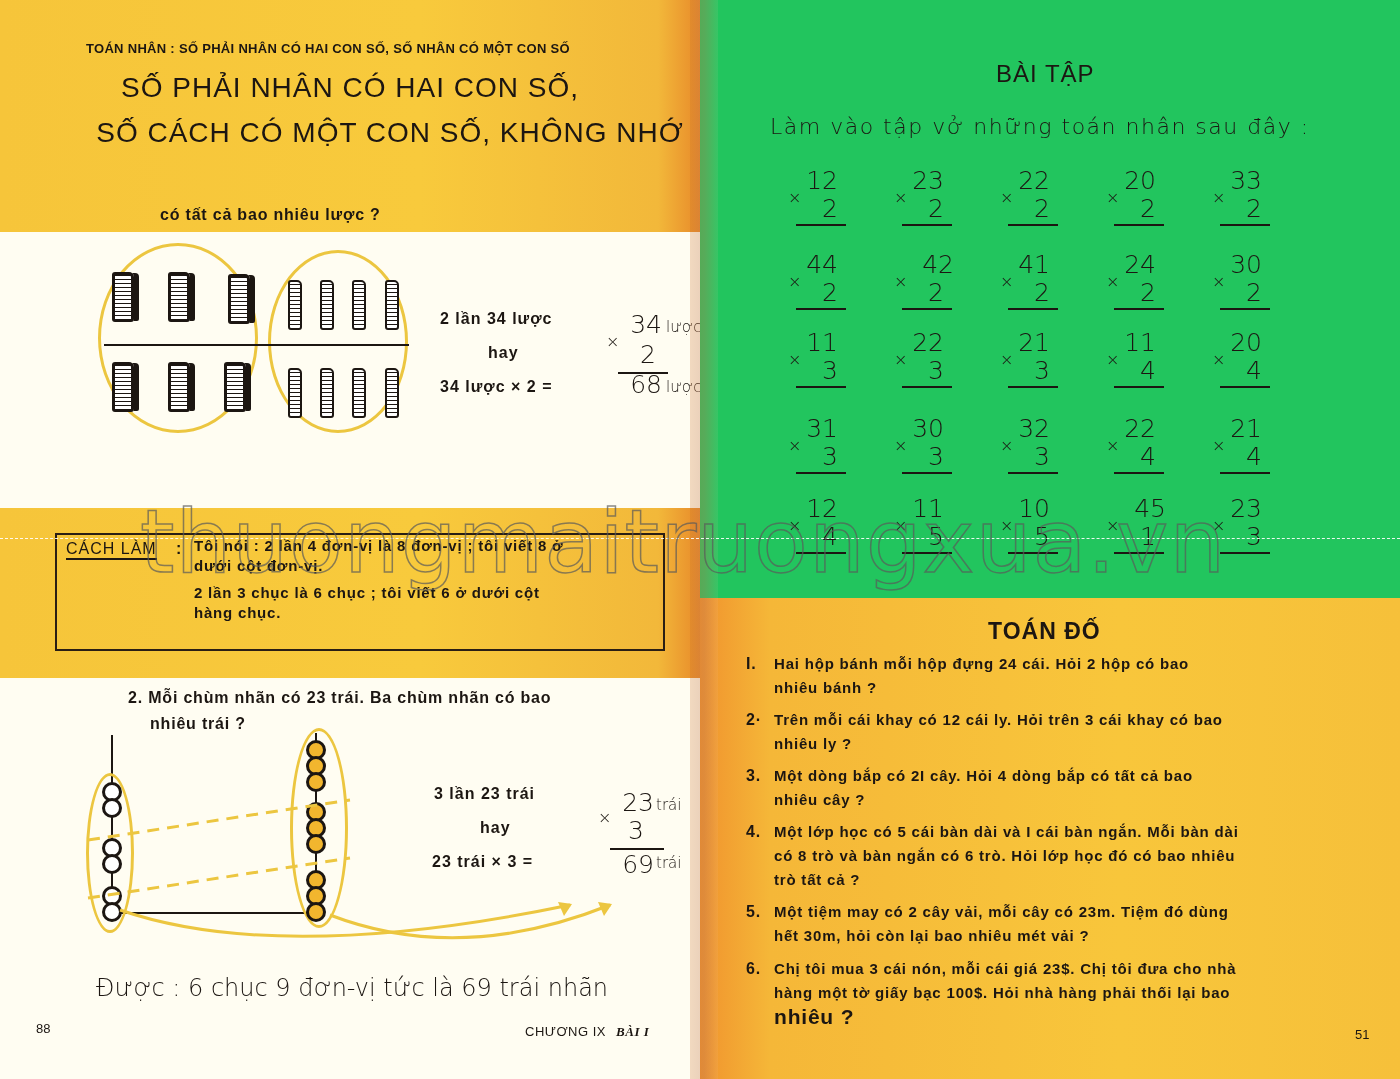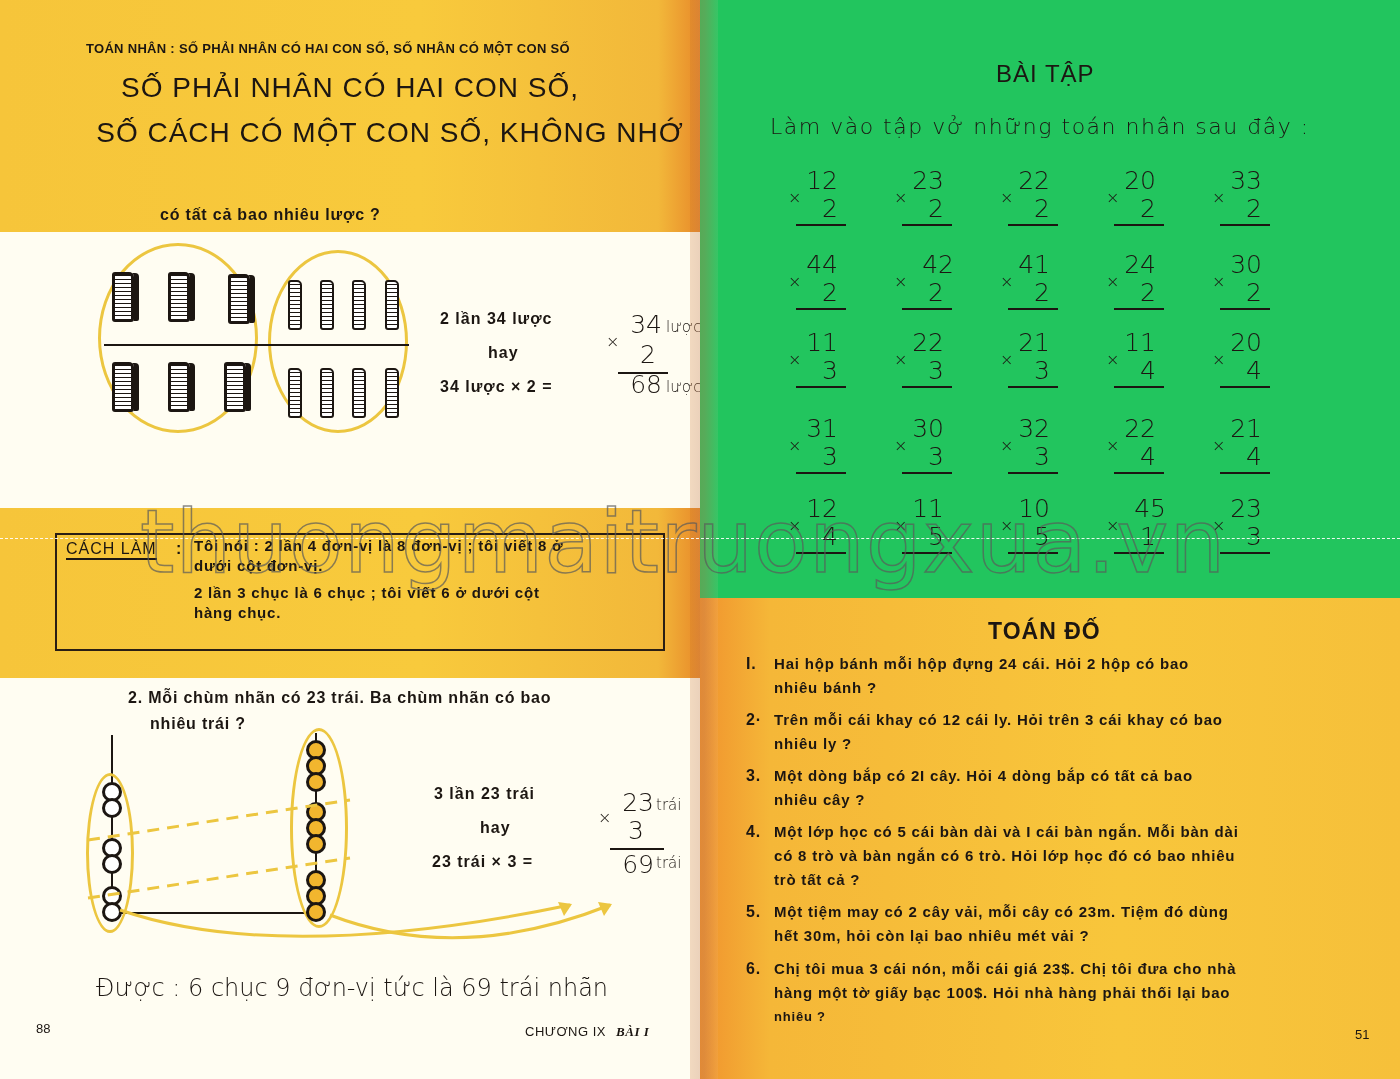--- a/index.html
+++ b/index.html
@@ -320,21 +320,21 @@
       <div class="abs qtext" style="left: 46px; top: 820px; line-height: 24px;">4.</div>
       <div class="abs qtext" style="left: 74px; top: 820px; line-height: 24px; font-size: 15px;">Một  lớp học có  5  cái bàn dài  và  I  cái bàn ngắn.  Mỗi  bàn  dài</div>
       <div class="abs qtext" style="left: 74px; top: 844px; line-height: 24px; font-size: 15px;">có  8  trò  và  bàn  ngắn  có  6  trò.  Hỏi  lớp  học  đó  có  bao nhiêu</div>
       <div class="abs qtext" style="left: 74px; top: 868px; line-height: 24px; font-size: 15px;">trò tất cả ?</div>
       <div class="abs qtext" style="left: 46px; top: 900px; line-height: 24px;">5.</div>
       <div class="abs qtext" style="left: 74px; top: 900px; line-height: 24px; font-size: 15px;">Một  tiệm  may  có  2  cây  vải,  mỗi  cây  có  23m.  Tiệm  đó  dùng</div>
       <div class="abs qtext" style="left: 74px; top: 924px; line-height: 24px; font-size: 15px;">hết  30m,  hỏi  còn  lại  bao  nhiêu  mét  vải ?</div>
       <div class="abs qtext" style="left: 46px; top: 957px; line-height: 24px;">6.</div>
       <div class="abs qtext" style="left: 74px; top: 957px; line-height: 24px; font-size: 15px;">Chị  tôi  mua  3  cái  nón,  mỗi  cái  giá  23$.  Chị  tôi  đưa  cho  nhà</div>
       <div class="abs qtext" style="left: 74px; top: 981px; line-height: 24px; font-size: 15px;">hàng  một  tờ  giấy  bạc  100$.  Hỏi  nhà  hàng  phải  thối  lại  bao</div>
-      <div class="abs qtext" style="left: 74px; top: 1005px; line-height: 24px; font-size: 13px;">nhiêu ?</div>
+      <div class="abs qtext" style="left: 74px; top: 1005px; line-height: 24px; font-size: 21px;">nhiêu ?</div>
     </div>
 
   <div class="abs pagenum" style="left:655px;top:1027px;">51</div>
 </div>
 
 <div class="spine"></div>
 <div class="dash"></div>
 <div class="watermark">thuongmaitruongxua.vn</div>
 
 </body></html>

